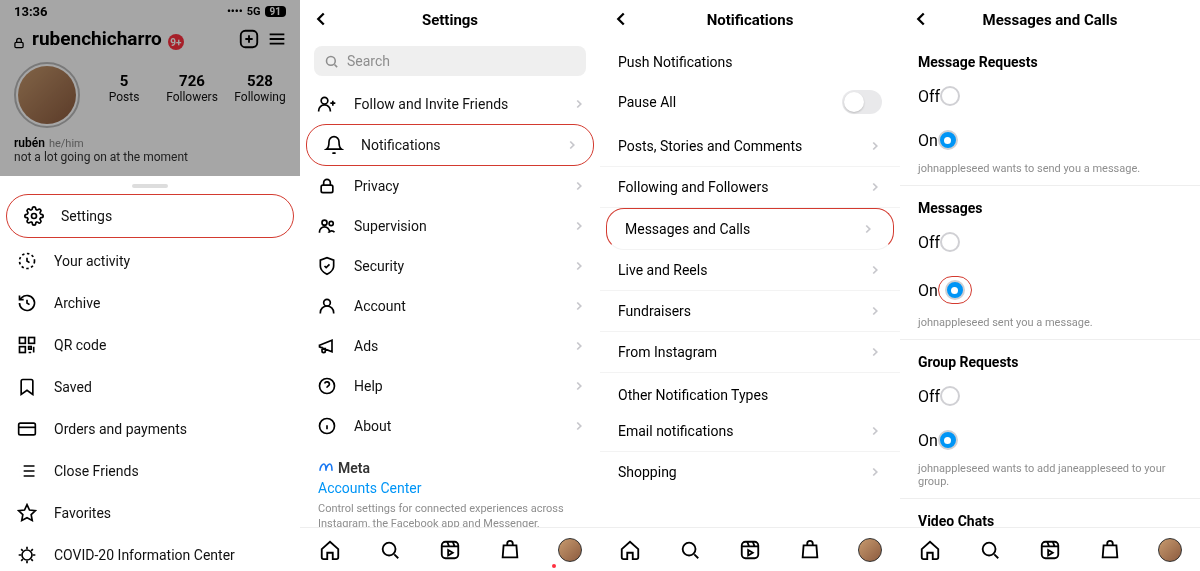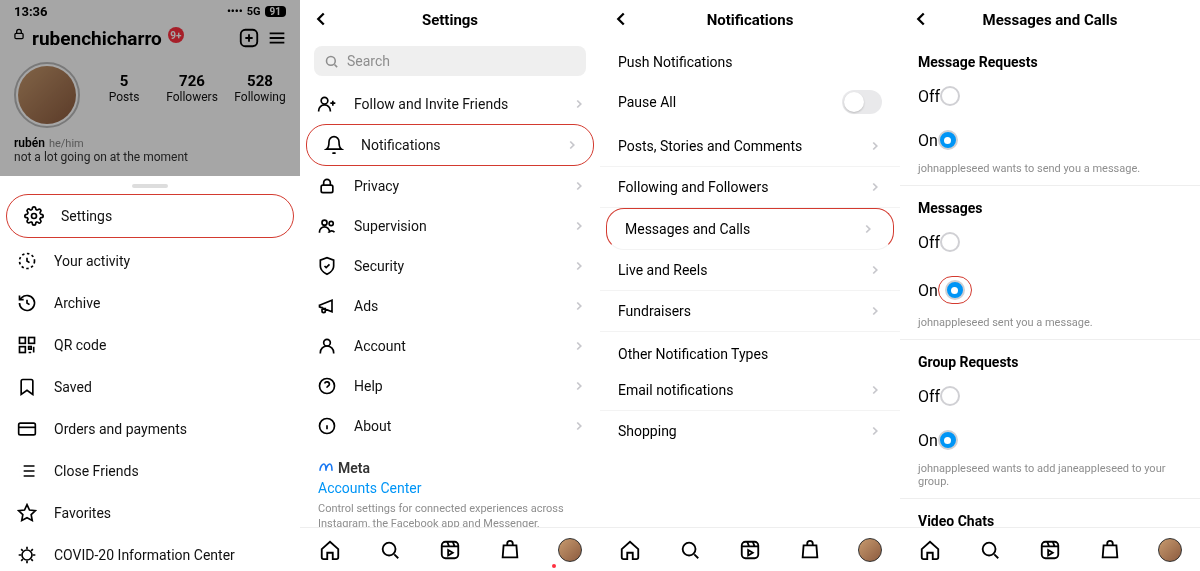--- a/index.html
+++ b/index.html
@@ -6,21 +6,21 @@
   body { font-family: -apple-system, BlinkMacSystemFont, "Segoe UI", Roboto, Helvetica, Arial, sans-serif; background: #fff; width: 1200px; height: 571px; overflow: hidden; }
   .container { display: flex; width: 1200px; height: 571px; }
   .pane { width: 300px; height: 571px; position: relative; overflow: hidden; background: #fff; }
   .pane + .pane { border-left: 0; }
   
   .dim-overlay { position:absolute; inset:0; background:rgba(0,0,0,0.35); z-index:2; }
   .p1-top { position:relative; }
   .status-bar { display:flex; justify-content:space-between; align-items:center; padding:4px 14px 2px; font-size:13px; font-weight:700; }
   .status-right { display:flex; align-items:center; gap:4px; font-size:11px; }
   .bat { display:inline-block; background:#000; color:#fff; border-radius:4px; padding:0 5px; font-size:10px; }
-  .prof-header { display:flex; align-items:flex-start; padding:6px 12px; gap:6px; }
+  .prof-header { display:flex; align-items:flex-end; padding:6px 12px; gap:6px; }
   .lock { font-size:14px; }
   .uname { font-size:19px; font-weight:700; }
   .badge { background:#ff3040;color:#fff;border-radius:50%;width:16px;height:16px;display:flex;align-items:center;justify-content:center;font-size:10px;font-weight:700; }
   .spacer { flex:1; }
   .hicon { width:22px;height:22px;display:flex;align-items:center;justify-content:center; }
   .stats-row { display:flex; padding:4px 6px 6px; }
   .avatar-ring { width:66px;height:66px;border-radius:50%;border:2px solid #bbb;padding:2px;margin:2px 10px 2px 8px;display:flex;align-items:center;justify-content:center;overflow:hidden;}
   .avatar-ring img, .avatar-fill { width:100%;height:100%;border-radius:50%;background:linear-gradient(135deg,#c79a6e,#8c5b3f); }
   .stat { flex:1; text-align:center; padding-top:12px; }
   .stat .n { font-weight:700; font-size:15px; }
@@ -299,38 +299,38 @@
     <span>Security</span>
     <span class="chev">
           <svg width="14" height="14" viewBox="0 0 24 24" fill="none" stroke="#c7c7cc" stroke-width="3">
             <polyline points="9 18 15 12 9 6"></polyline>
           </svg>
         </span>
   </div>
   <div class="srow">
     <span class="ic">
           <svg width="20" height="20" viewBox="0 0 24 24" fill="none" stroke="#000" stroke-width="2">
-            <path d="m3 11 15-6v14L3 13zM6 13v5a2 2 0 0 0 4 0v-4"></path>
-          </svg>
-        </span>
-    <span>Ads</span>
-    <span class="chev">
-          <svg width="14" height="14" viewBox="0 0 24 24" fill="none" stroke="#c7c7cc" stroke-width="3">
-            <polyline points="9 18 15 12 9 6"></polyline>
-          </svg>
-        </span>
-  </div>
-  <div class="srow">
-    <span class="ic">
-          <svg width="20" height="20" viewBox="0 0 24 24" fill="none" stroke="#000" stroke-width="2">
             <circle cx="12" cy="8" r="4"></circle>
             <path d="M4 21v-1a8 8 0 0 1 16 0v1"></path>
           </svg>
         </span>
     <span>Account</span>
+    <span class="chev">
+          <svg width="14" height="14" viewBox="0 0 24 24" fill="none" stroke="#c7c7cc" stroke-width="3">
+            <polyline points="9 18 15 12 9 6"></polyline>
+          </svg>
+        </span>
+  </div>
+  <div class="srow">
+    <span class="ic">
+          <svg width="20" height="20" viewBox="0 0 24 24" fill="none" stroke="#000" stroke-width="2">
+            <path d="m3 11 15-6v14L3 13zM6 13v5a2 2 0 0 0 4 0v-4"></path>
+          </svg>
+        </span>
+    <span>Ads</span>
     <span class="chev">
           <svg width="14" height="14" viewBox="0 0 24 24" fill="none" stroke="#c7c7cc" stroke-width="3">
             <polyline points="9 18 15 12 9 6"></polyline>
           </svg>
         </span>
   </div>
   <div class="srow">
     <span class="ic">
           <svg width="20" height="20" viewBox="0 0 24 24" fill="none" stroke="#000" stroke-width="2">
             <circle cx="12" cy="12" r="9"></circle>
@@ -446,20 +446,28 @@
         </span>
   </div>
   <div class="nrow">
     <span>Fundraisers</span>
     <span class="chev2">
           <svg width="14" height="14" viewBox="0 0 24 24" fill="none" stroke="#c7c7cc" stroke-width="3">
             <polyline points="9 18 15 12 9 6"></polyline>
           </svg>
         </span>
   </div>
+  <div class="nrow">
+    <span>From Instagram</span>
+    <span class="chev2">
+          <svg width="14" height="14" viewBox="0 0 24 24" fill="none" stroke="#c7c7cc" stroke-width="3">
+            <polyline points="9 18 15 12 9 6"></polyline>
+          </svg>
+        </span>
+  </div>
   <div class="section-h">Other Notification Types</div>
   <div class="nrow">
     <span>Email notifications</span>
     <span class="chev2">
           <svg width="14" height="14" viewBox="0 0 24 24" fill="none" stroke="#c7c7cc" stroke-width="3">
             <polyline points="9 18 15 12 9 6"></polyline>
           </svg>
         </span>
   </div>
   <div class="nrow noborder">

